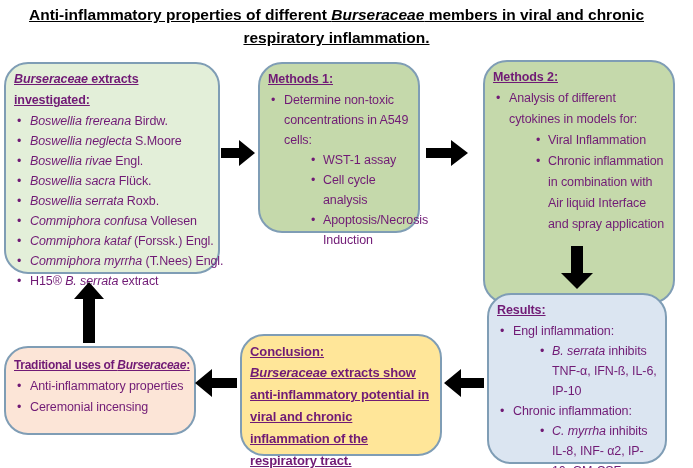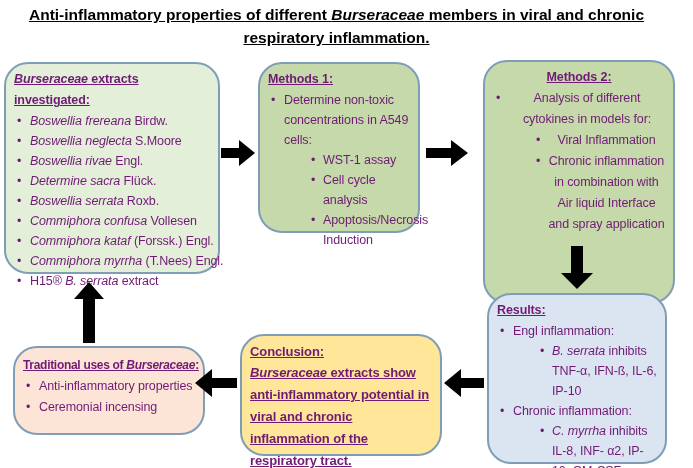--- a/index.html
+++ b/index.html
@@ -21,26 +21,26 @@
   ul { list-style:none; }
   li { position:relative; padding-left:16px; }
   li::before { content:"•"; position:absolute; left:3px; }
   ul.sub { margin-left:24px; }
   ul.sub > li { padding-left:15px; }
 
   .box-extracts    { left:4px;   top:62px;  width:216px; height:212px; background:#e3efd9; }
   .box-extracts li { white-space:nowrap; line-height:20px; }
 
   .box-methods1    { left:258px; top:62px;  width:162px; height:171px; background:#c5d9ab; }
-  .box-methods2    { left:483px; top:60px;  width:192px; height:244px; background:#c5d9ab; line-height:21px;text-align:center; }
+  .box-methods2    { left:483px; top:60px;  width:192px; height:244px; background:#c5d9ab; line-height:21px; }
   .box-results     { left:487px; top:293px; width:180px; height:171px; background:#dbe5f1; }
   .box-conclusion  { left:240px; top:334px; width:202px; height:122px; background:#ffe699;
                      font-weight:bold; font-size:13px; line-height:22px; }
   .box-conclusion .body { text-decoration:underline; }
-  .box-traditional { left:13px;   top:346px; width:192px; height:89px;  background:#fce5d7; padding-top:7px; }
+  .box-traditional { left:4px;   top:346px; width:192px; height:89px;  background:#fce5d7; padding-top:7px; }
   .box-traditional .bh { white-space:nowrap; font-size:12px; letter-spacing:-0.3px; }
   .box-traditional li  { white-space:nowrap; line-height:21px; }
 
   .arrow { position:absolute; }
   .arrow polygon { fill:#000; }
 </style>
 </head>
 <body>
 
 <div class="canvas">
@@ -50,21 +50,21 @@
   </div>
 
   <div class="box box-extracts">
     <div class="bh">
       <span class="it">Burseraceae</span><span> extracts investigated:</span>
     </div>
     <ul>
       <li><span></span><span class="it">Boswellia frereana</span><span> Birdw.</span></li>
       <li><span></span><span class="it">Boswellia neglecta</span><span> S.Moore</span></li>
       <li><span></span><span class="it">Boswellia rivae</span><span> Engl.</span></li>
-      <li><span></span><span class="it">Determine sacra</span><span> Flück.</span></li>
+      <li><span></span><span class="it">Boswellia sacra</span><span> Flück.</span></li>
       <li><span></span><span class="it">Boswellia serrata</span><span> Roxb.</span></li>
       <li><span></span><span class="it">Commiphora confusa</span><span> Vollesen</span></li>
       <li><span></span><span class="it">Commiphora kataf</span><span> (Forssk.) Engl.</span></li>
       <li><span></span><span class="it">Commiphora myrrha</span><span> (T.Nees) Engl.</span></li>
       <li><span>H15® </span><span class="it">B. serrata</span><span> extract</span></li>
     </ul>
   </div>
 
   <div class="box box-methods1">
     <div class="bh">Methods 1:</div>

